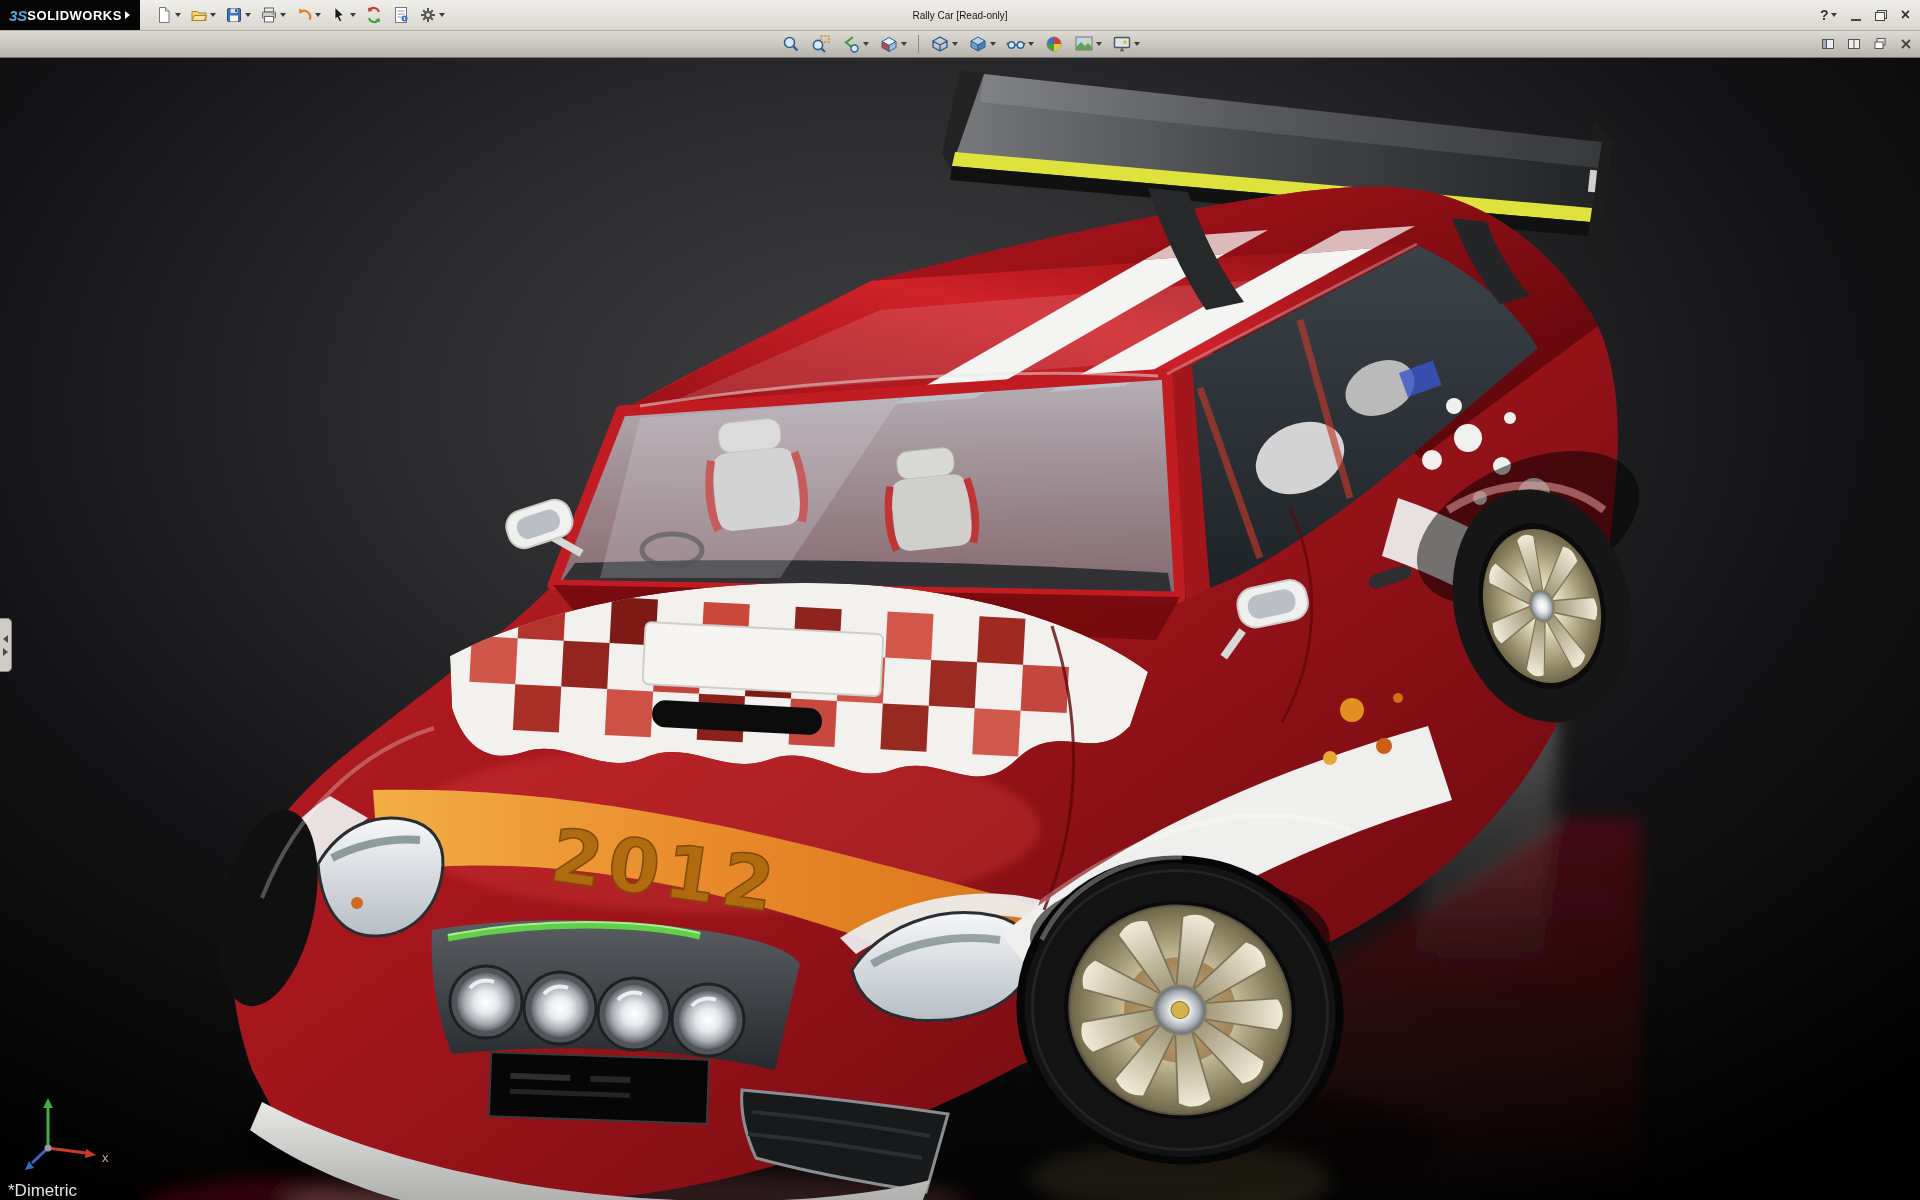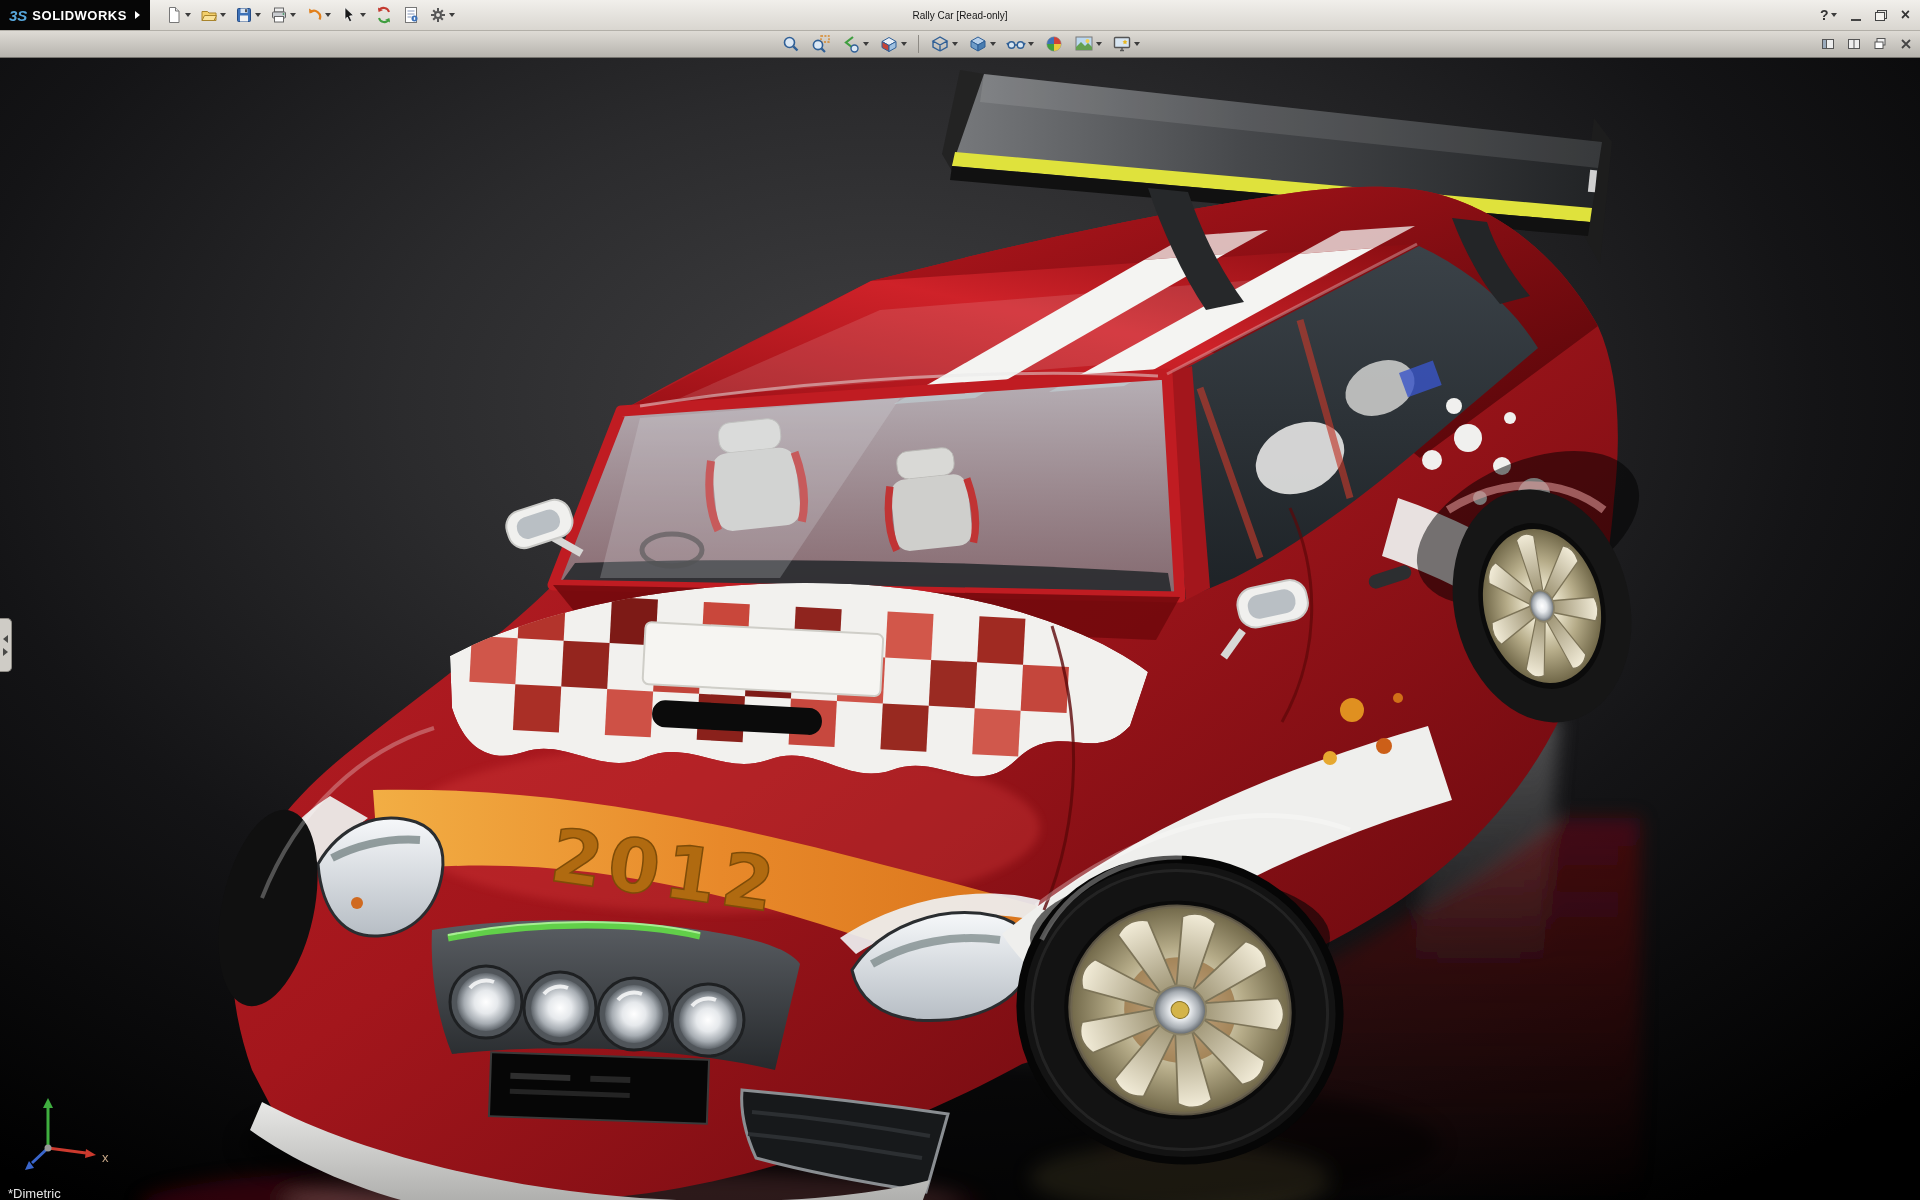--- a/index.html
+++ b/index.html
@@ -3,21 +3,21 @@
 <meta charset="utf-8">
 <style>
   html,body{margin:0;padding:0;background:#000;}
   .app{width:1920px;height:1200px;position:relative;overflow:hidden;
        font-family:"Liberation Sans", sans-serif;user-select:none;}
 
   
   .titlebar{height:30px;display:flex;align-items:center;position:relative;
     background:linear-gradient(#f1efeb,#d9d6d0);border-bottom:1px solid #b2afa8;}
   .logo{height:100%;background:#060606;display:flex;align-items:center;
-    padding:0 10px 0 9px;gap:5px;}
+    padding:0 10px 0 9px;}
   .logo-mark{color:#57a7dc;font-weight:bold;font-style:italic;font-size:15px;}
   .logo-name{color:#fff;font-weight:bold;font-size:13px;letter-spacing:.5px;}
   .logo-arrow{width:0;height:0;border-left:5px solid #fff;
     border-top:4px solid transparent;border-bottom:4px solid transparent;margin-left:3px;}
   .tb-group{display:flex;align-items:center;padding-left:12px;gap:3px;}
   .tb-btn{display:flex;align-items:center;gap:2px;padding:2px 3px;border-radius:2px;}
   .tb-btn svg{display:block;}
   .caret{width:0;height:0;border-top:4px solid #3c3c3c;
     border-left:3px solid transparent;border-right:3px solid transparent;}
   .win-title{position:absolute;left:50%;transform:translateX(-50%);
@@ -44,21 +44,21 @@
     background:radial-gradient(ellipse 1500px 950px at 46% 30%,
       #3f3f41 0%, #2b2b2d 32%, #141416 62%, #000 100%);}
   .scene{position:absolute;left:0;top:0;}
   .left-tab{position:absolute;left:0;top:560px;width:11px;height:52px;background:#cfccc6;
     border:1px solid #8d8a84;border-left:none;border-radius:0 5px 5px 0;
     display:flex;flex-direction:column;align-items:center;justify-content:center;gap:5px;}
   .tri-l{width:0;height:0;border-right:5px solid #4a4a48;
     border-top:4px solid transparent;border-bottom:4px solid transparent;}
   .tri-r{width:0;height:0;border-left:5px solid #4a4a48;
     border-top:4px solid transparent;border-bottom:4px solid transparent;}
-  .view-label{position:absolute;left:8px;bottom:1px;color:#e4e4e4;font-size:13px;}
+  .view-label{position:absolute;left:8px;bottom:1px;color:#e4e4e4;font-size:17px;}
   .triad{position:absolute;left:14px;bottom:24px;}
 </style>
 </head>
 <body>
 
 <div class="app">
 
   <div class="titlebar">
     <div class="logo">
       <span class="logo-mark">3S</span>

